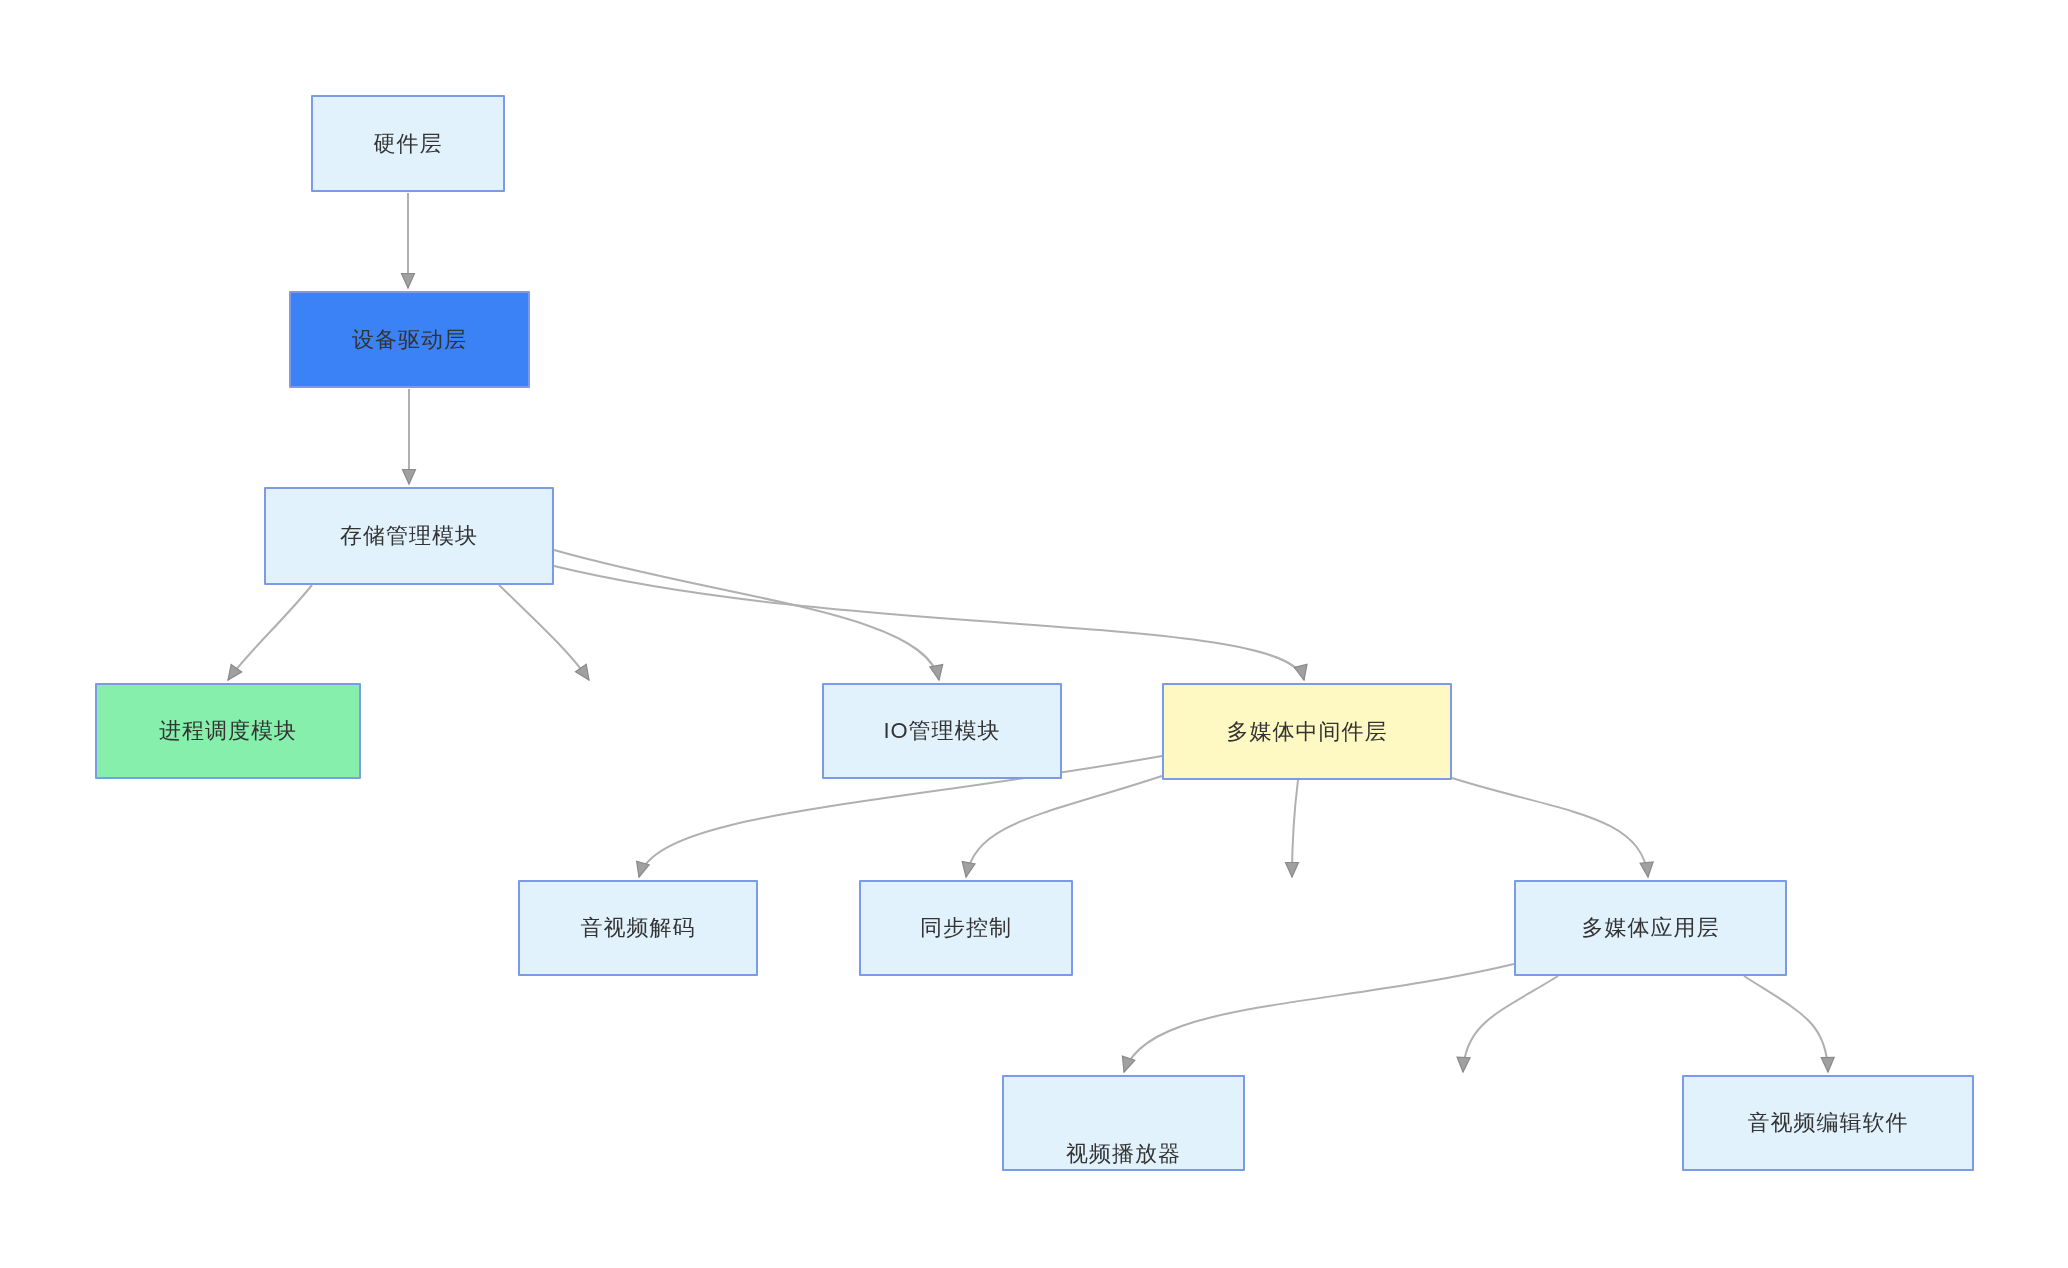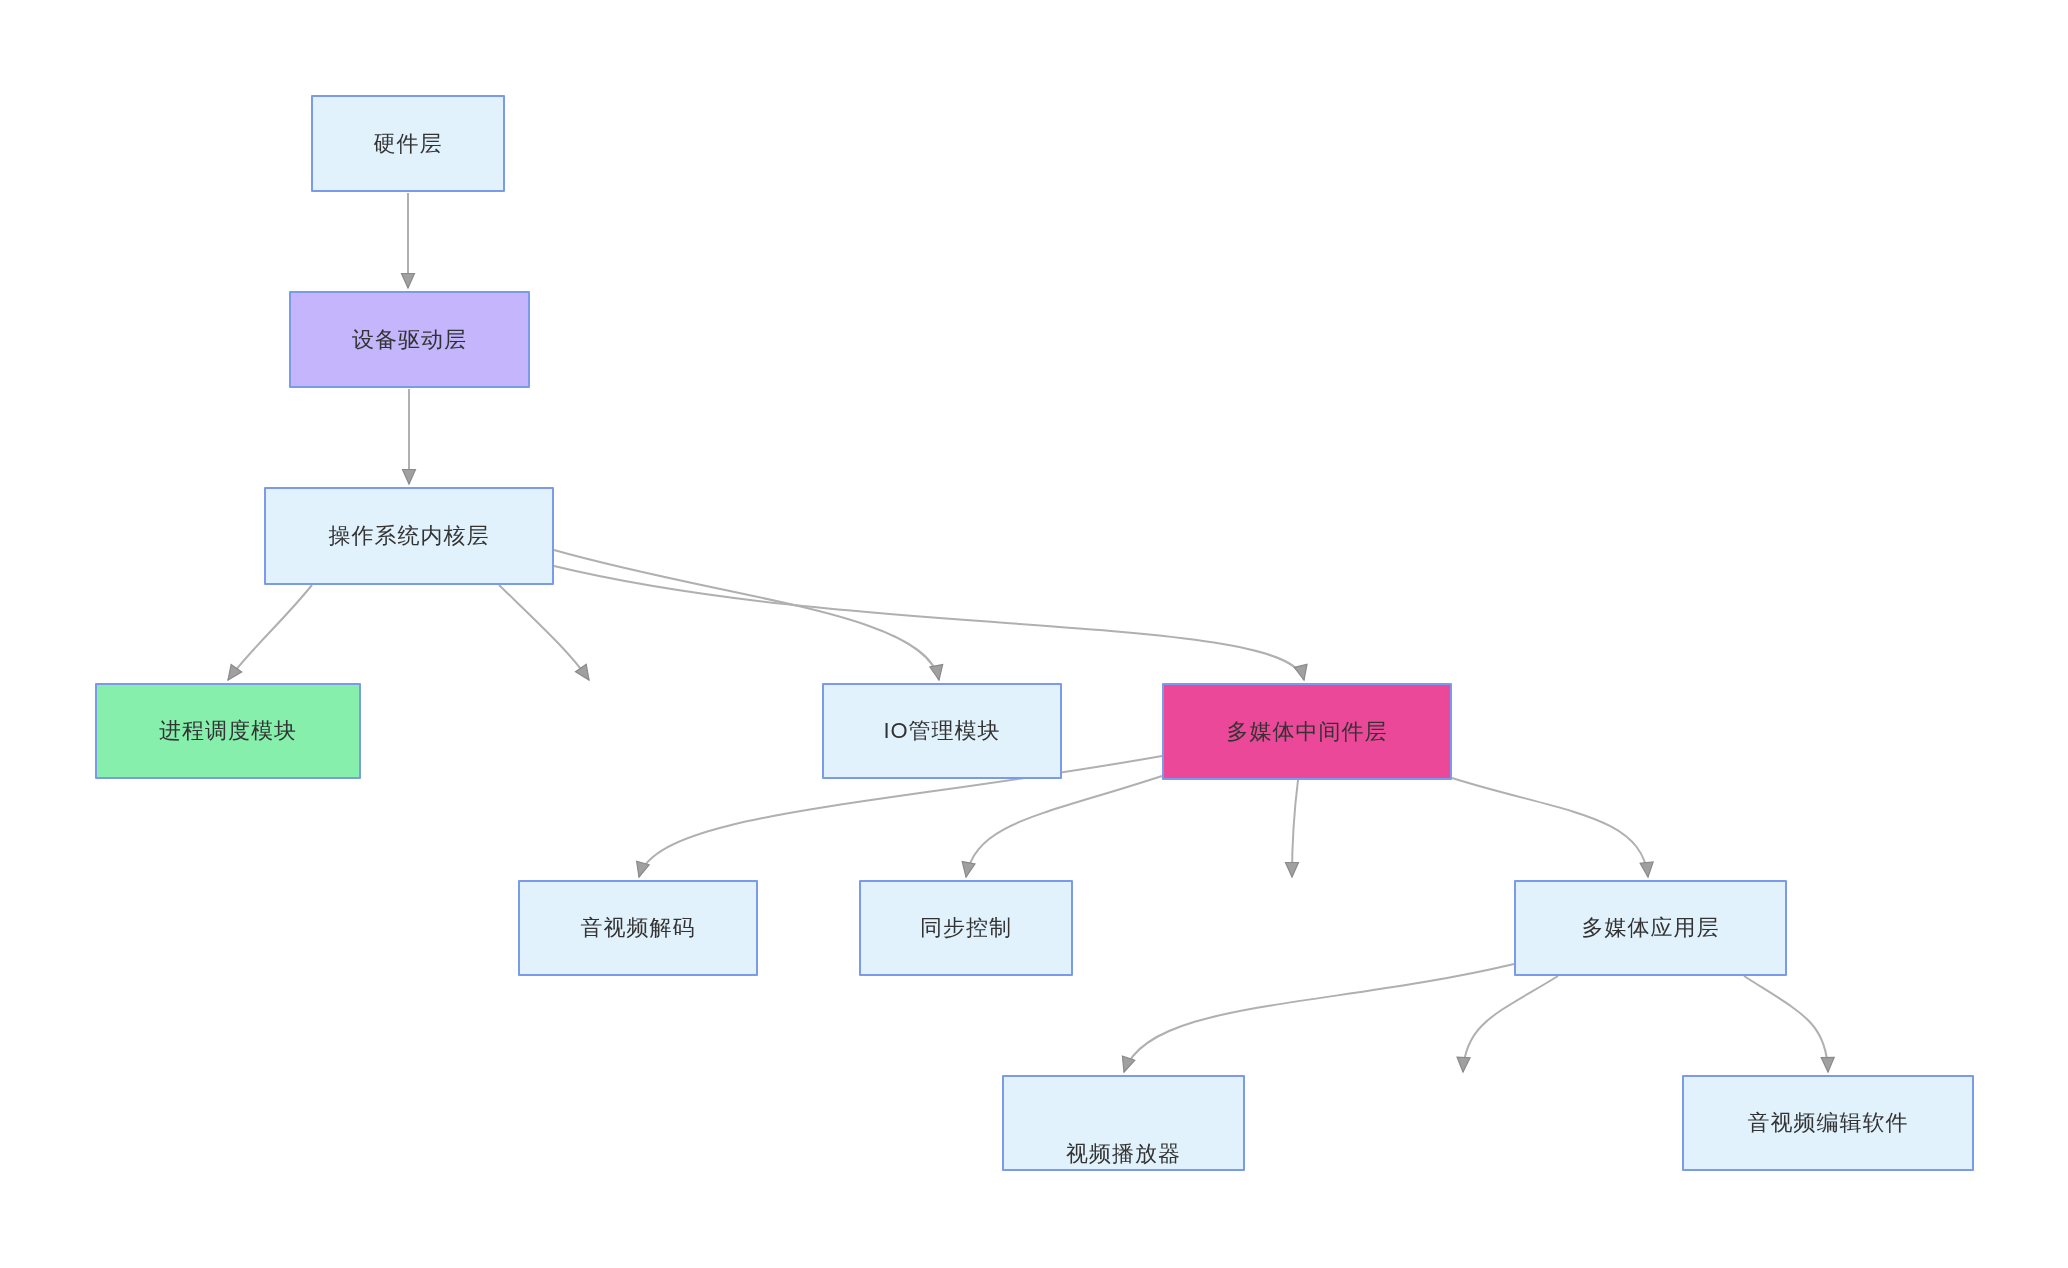--- a/index.html
+++ b/index.html
@@ -46,33 +46,33 @@
       <path d="M 1162 776 C 1040 816 976 822 966 877" fill="none" stroke="#B0B0B0" stroke-width="2" marker-end="url(#arrowhead)"></path>
       <path d="M 1298 780 C 1294 812 1292 842 1292 877" fill="none" stroke="#B0B0B0" stroke-width="2" marker-end="url(#arrowhead)"></path>
       <path d="M 1452 778 C 1560 812 1642 814 1648 877" fill="none" stroke="#B0B0B0" stroke-width="2" marker-end="url(#arrowhead)"></path>
       <path d="M 1514 964 C 1330 1008 1148 1000 1124 1072" fill="none" stroke="#B0B0B0" stroke-width="2" marker-end="url(#arrowhead)"></path>
       <path d="M 1558 976 C 1500 1012 1465 1022 1463 1072" fill="none" stroke="#B0B0B0" stroke-width="2" marker-end="url(#arrowhead)"></path>
       <path d="M 1744 976 C 1800 1012 1827 1022 1828 1072" fill="none" stroke="#B0B0B0" stroke-width="2" marker-end="url(#arrowhead)"></path>
     </svg>
 <div class="node" style="left: 311px; top: 95px; width: 194px; height: 97px; background: rgb(226, 242, 252); border: 2px solid rgb(123, 155, 234); color: rgb(51, 51, 51);">
       <span>硬件层</span>
     </div>
-    <div class="node" style="left: 289px; top: 291px; width: 241px; height: 97px; background: #c4b5fd; border: 2px solid rgb(123, 155, 234); color: rgb(51, 51, 51);">
+    <div class="node" style="left: 289px; top: 291px; width: 241px; height: 97px; background: #3b82f6; border: 2px solid rgb(123, 155, 234); color: rgb(51, 51, 51);">
       <span>设备驱动层</span>
     </div>
     <div class="node" style="left: 264px; top: 487px; width: 290px; height: 98px; background: rgb(226, 242, 252); border: 2px solid rgb(123, 155, 234); color: rgb(51, 51, 51);">
-      <span>操作系统内核层</span>
+      <span>存储管理模块</span>
     </div>
     <div class="node" style="left: 95px; top: 683px; width: 266px; height: 96px; background: #86efac; border: 2px solid rgb(123, 155, 234); color: rgb(51, 51, 51);">
       <span>进程调度模块</span>
     </div>
     <div class="node" style="left: 822px; top: 683px; width: 240px; height: 96px; background: rgb(226, 242, 252); border: 2px solid rgb(123, 155, 234); color: rgb(51, 51, 51);">
       <span>IO管理模块</span>
     </div>
-    <div class="node" style="left: 1162px; top: 683px; width: 290px; height: 97px; background: #ec4899; border: 2px solid rgb(123, 155, 234); color: rgb(51, 51, 51); text-align: center;">
+    <div class="node" style="left: 1162px; top: 683px; width: 290px; height: 97px; background: #fef9c3; border: 2px solid rgb(123, 155, 234); color: rgb(51, 51, 51); text-align: center;">
       <span>多媒体中间件层</span>
     </div>
     <div class="node" style="left: 859px; top: 880px; width: 214px; height: 96px; background: rgb(226, 242, 252); border: 2px solid rgb(123, 155, 234); color: rgb(51, 51, 51);">
       <span>同步控制</span>
     </div>
     <div class="node" style="left: 518px; top: 880px; width: 240px; height: 96px; background: rgb(226, 242, 252); border: 2px solid rgb(123, 155, 234); color: rgb(51, 51, 51);">
       <span>音视频解码</span>
     </div>
     <div class="node" style="left: 1514px; top: 880px; width: 273px; height: 96px; background: rgb(226, 242, 252); border: 2px solid rgb(123, 155, 234); color: rgb(51, 51, 51);">
       <span>多媒体应用层</span>

